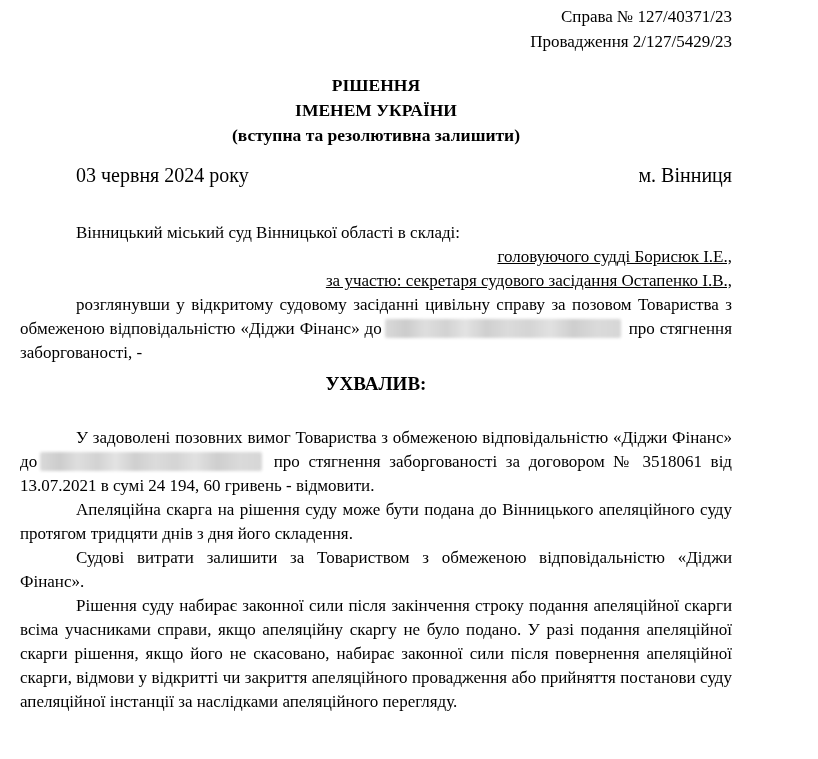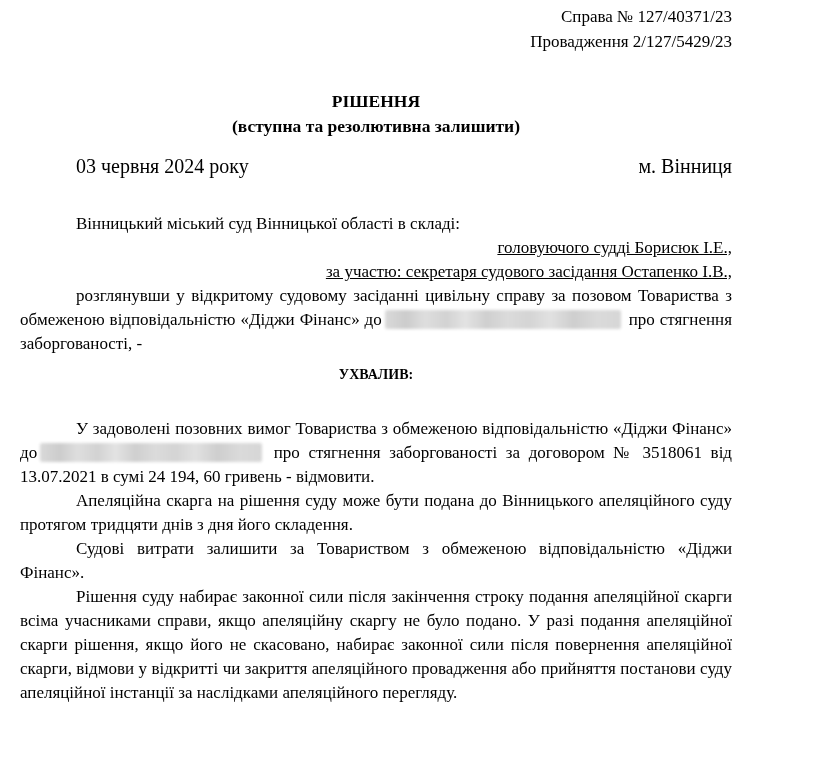--- a/index.html
+++ b/index.html
@@ -15,21 +15,21 @@
     padding: 4px 20px 0 20px;
     overflow: hidden;
     background: #ffffff;
   }
   .doc-header {
     text-align: right;
     font-size: 17px;
     line-height: 25px;
   }
   .doc-title {
-    margin-top: 35px;
+    margin-top: 19px;
     text-align: center;
     font-weight: bold;
     font-size: 17.5px;
     line-height: 25px;
   }
   .dateline {
     margin-top: 15px;
     display: flex;
     justify-content: space-between;
     font-size: 20px;
@@ -48,21 +48,21 @@
   p.plain {
     text-align: right;
     text-indent: 0;
     text-decoration: underline;
   }
   .resolution-heading {
     margin-top: 7px;
     margin-bottom: 30px;
     text-align: center;
     font-weight: bold;
-    font-size: 14px;
+    font-size: 19px;
     line-height: 24px;
   }
   .redact {
     display: inline-block;
     height: 19px;
     border-radius: 2px;
     vertical-align: -4px;
     margin: 0 3px;
     background: linear-gradient(90deg,
       #d9d9d9 0%, #cccccc 9%, #dedede 17%, #d2d2d2 26%, #e3e3e3 34%,
@@ -78,20 +78,21 @@
 
 <div class="page">
 
   <div class="doc-header">
     <div>Справа № 127/40371/23</div>
     <div>Провадження 2/127/5429/23</div>
   </div>
 
   <div class="doc-title">
     <div>РІШЕННЯ</div>
+    <div>ІМЕНЕМ УКРАЇНИ</div>
     <div>(вступна та резолютивна залишити)</div>
   </div>
 
   <div class="dateline">
     <span class="date">03 червня 2024 року</span>
     <span class="place">м. Вінниця</span>
   </div>
 
   <div class="body-text">
 

